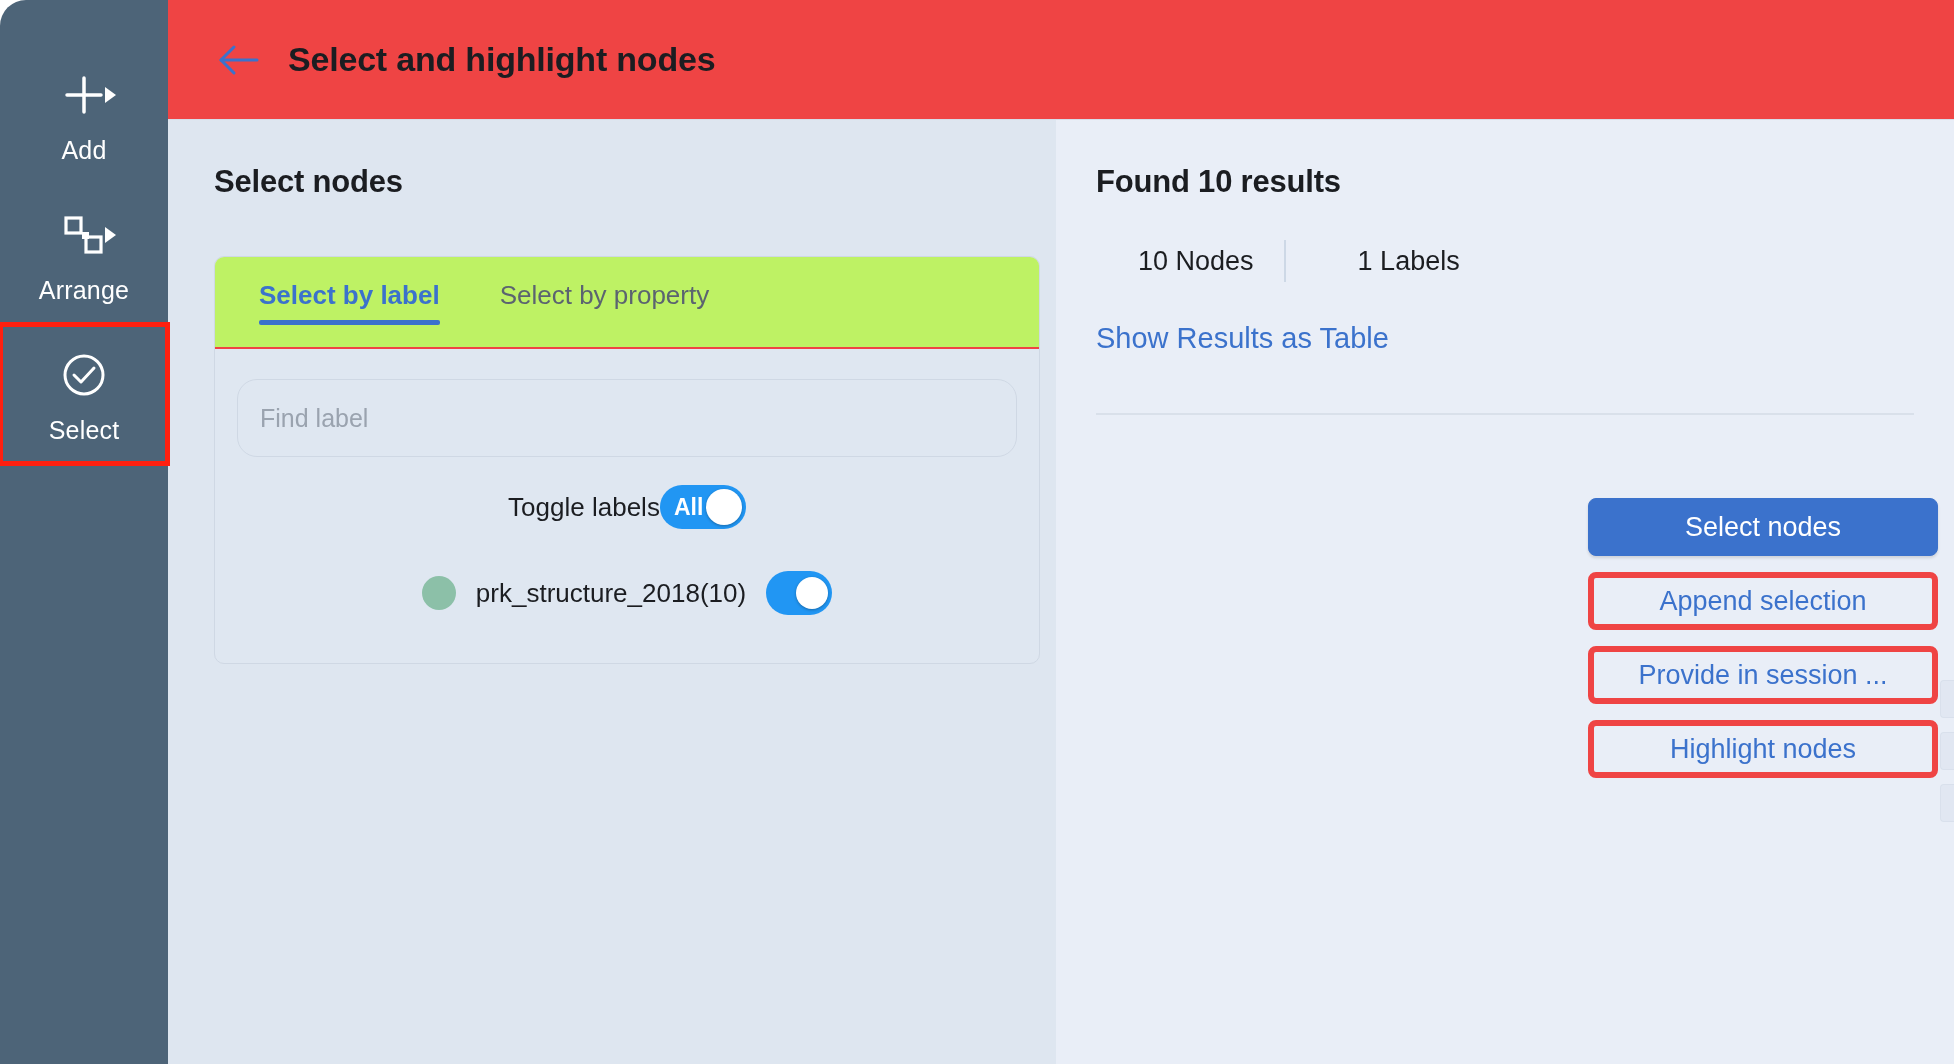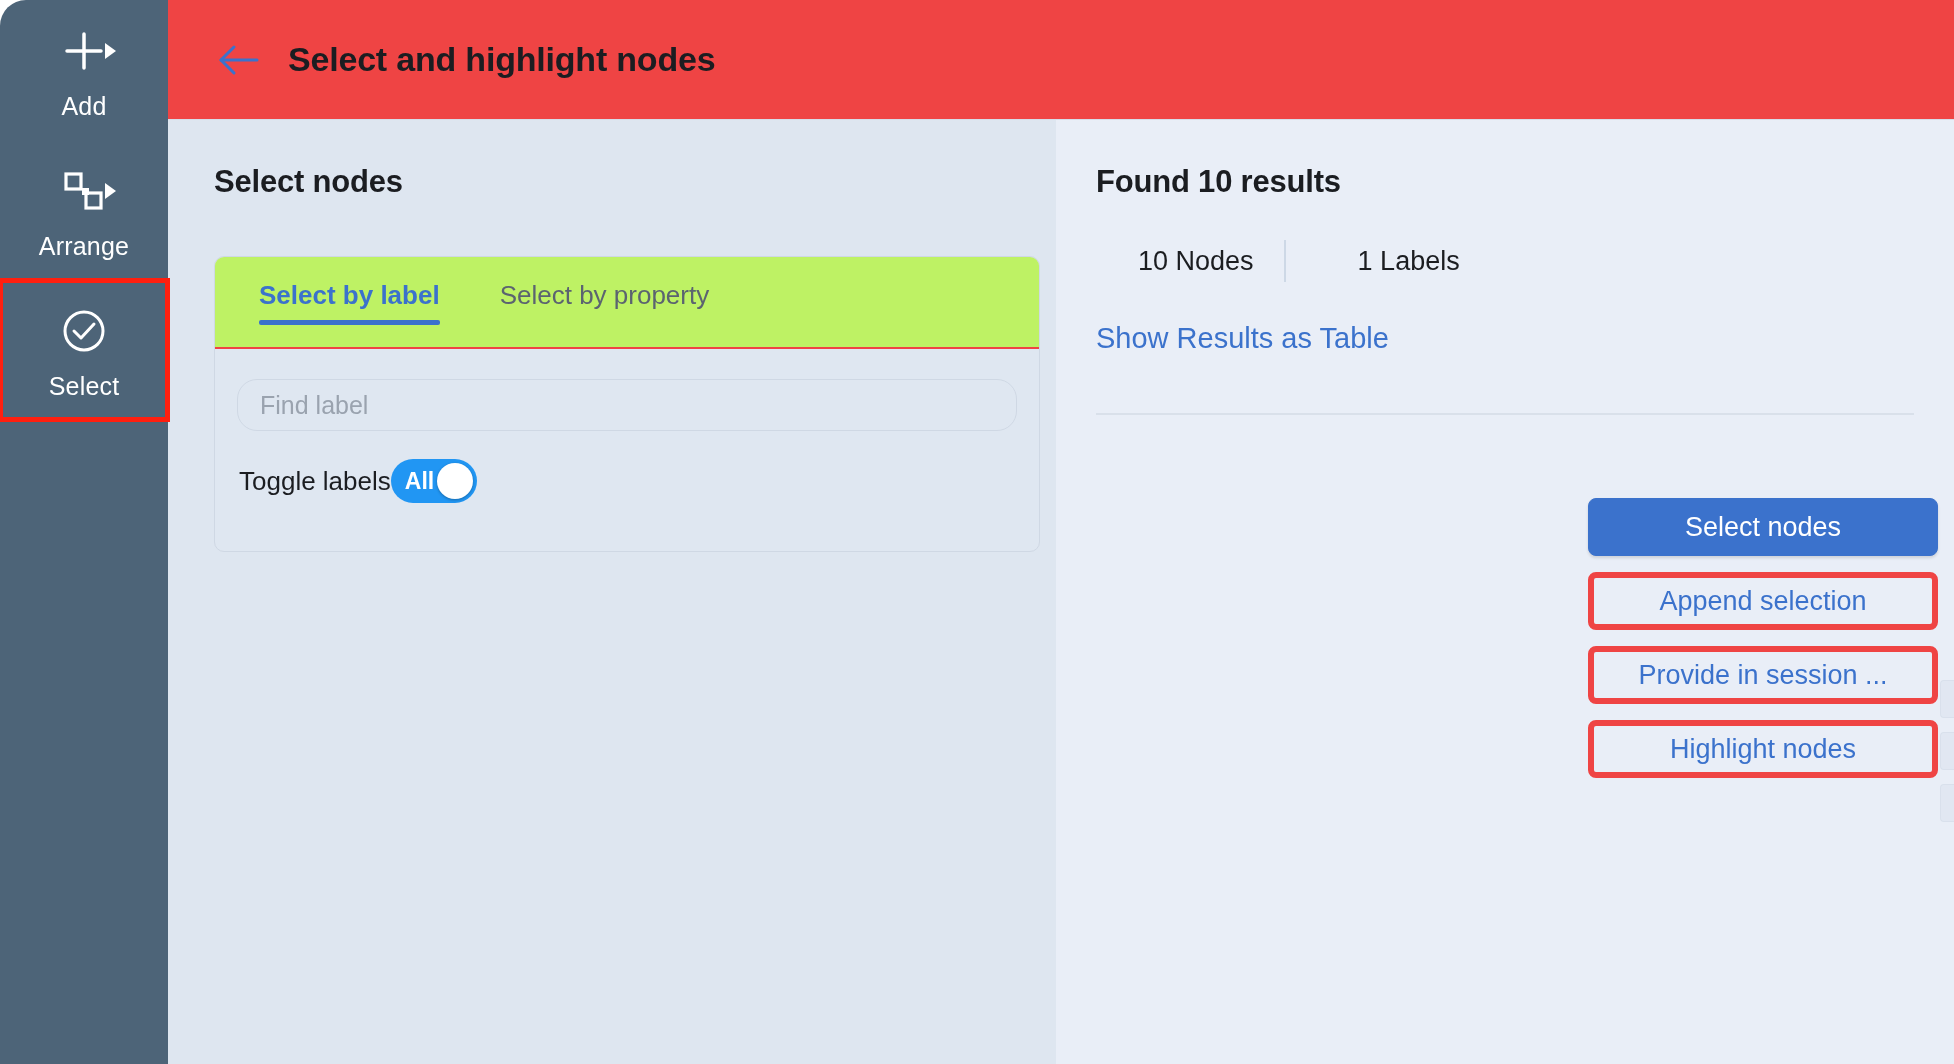--- a/index.html
+++ b/index.html
@@ -22,20 +22,21 @@
   
   #sidebar {
     position: absolute;
     left: 0;
     top: 0;
     width: 168px;
     height: 1064px;
     background: #4d6478;
     border-top-left-radius: 26px;
     border-top-right-radius: 0;
+    padding-top: 44px;
     z-index: 5;
   }
 
   .rail-item {
     position: relative;
     width: 168px;
     height: 140px;
     display: flex;
     flex-direction: column;
     align-items: center;
@@ -177,36 +178,36 @@
     left: 0; right: 0; bottom: 0;
     height: 5px;
     background: #3b72cc;
     border-radius: 2px;
   }
 
   #card-body { padding: 30px 22px 34px 22px; }
 
   #find-label-input {
     width: 100%;
-    height: 52px;
+    height: 78px;
     border: 1px solid #cfd8e4;
     border-radius: 20px;
     background: #dfe7f1;
     padding: 0 22px;
     font-size: 25px;
     color: #2b2f36;
     font-family: "Liberation Sans", sans-serif;
     outline: none;
   }
   #find-label-input::placeholder { color: #9aa3af; }
 
   .toggle-row {
     display: flex;
     align-items: center;
-    justify-content: flex-start;
+    justify-content: center;
     height: 72px;
     padding: 0 2px;
     margin-top: 14px;
   }
 
   .toggle-row .row-left {
     display: flex;
     align-items: center;
     gap: 20px;
   }
@@ -421,20 +422,32 @@
             <span class="row-text">Toggle labels</span>
           </div>
           <div class="row-right">
             <div class="switch wide">
               <span class="switch-text">All</span>
               <span class="knob"></span>
             </div>
           </div>
         </div>
 
+        <div class="toggle-row">
+          <div class="row-left">
+            <span class="label-dot"></span>
+            <span class="row-text">prk_structure_2018</span>
+          </div>
+          <div class="row-right">
+            <span class="count-text">(10)</span>
+            <div class="switch narrow">
+              <span class="knob"></span>
+            </div>
+          </div>
+        </div>
 
       </div>
     </div>
   </section>
 
   <section id="right-pane">
 
     <h2 class="pane-heading">Found 10 results</h2>
 
     <div id="result-counts">

